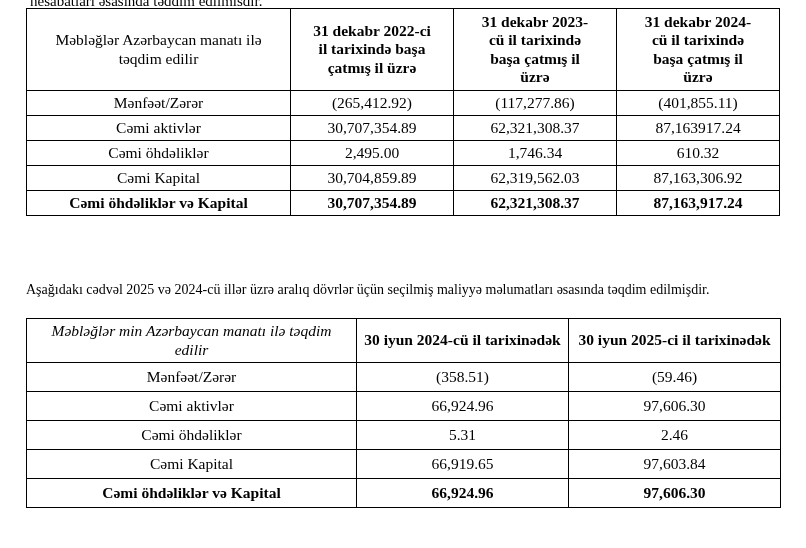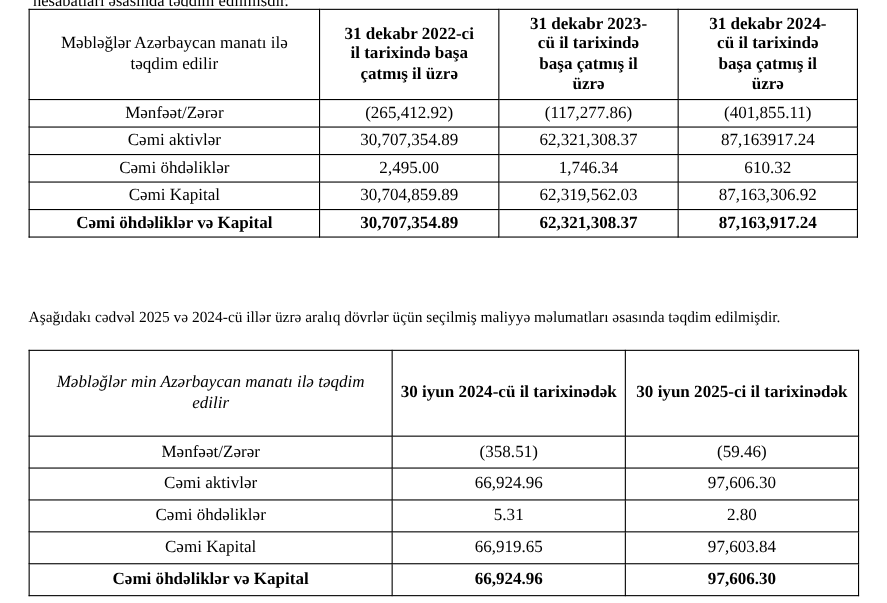--- a/index.html
+++ b/index.html
@@ -88,21 +88,21 @@
   #table2 .col-label { width: 330px; }
   #table2 .col-val { width: 212px; }
   #table2 thead td {
     font-weight: bold;
     line-height: 1.2;
     padding: 5px 6px;
   }
   #table2 thead td.hdr-label {
     font-weight: normal;
     font-style: italic;
-    padding: 20px 16px;
+    padding: 3px 16px;
   }
   #table2 tbody td {
     padding: 5px 4px;
   }
   #table2 tbody tr.bold-row td {
     font-weight: bold;
   }
 </style>
 </head>
 <body>
@@ -182,21 +182,21 @@
         <td>(59.46)</td>
       </tr>
       <tr>
         <td>Cəmi aktivlər</td>
         <td>66,924.96</td>
         <td>97,606.30</td>
       </tr>
       <tr>
         <td>Cəmi öhdəliklər</td>
         <td>5.31</td>
-        <td>2.80</td>
+        <td>2.46</td>
       </tr>
       <tr>
         <td>Cəmi Kapital</td>
         <td>66,919.65</td>
         <td>97,603.84</td>
       </tr>
       <tr class="bold-row">
         <td>Cəmi öhdəliklər və Kapital</td>
         <td>66,924.96</td>
         <td>97,606.30</td>

